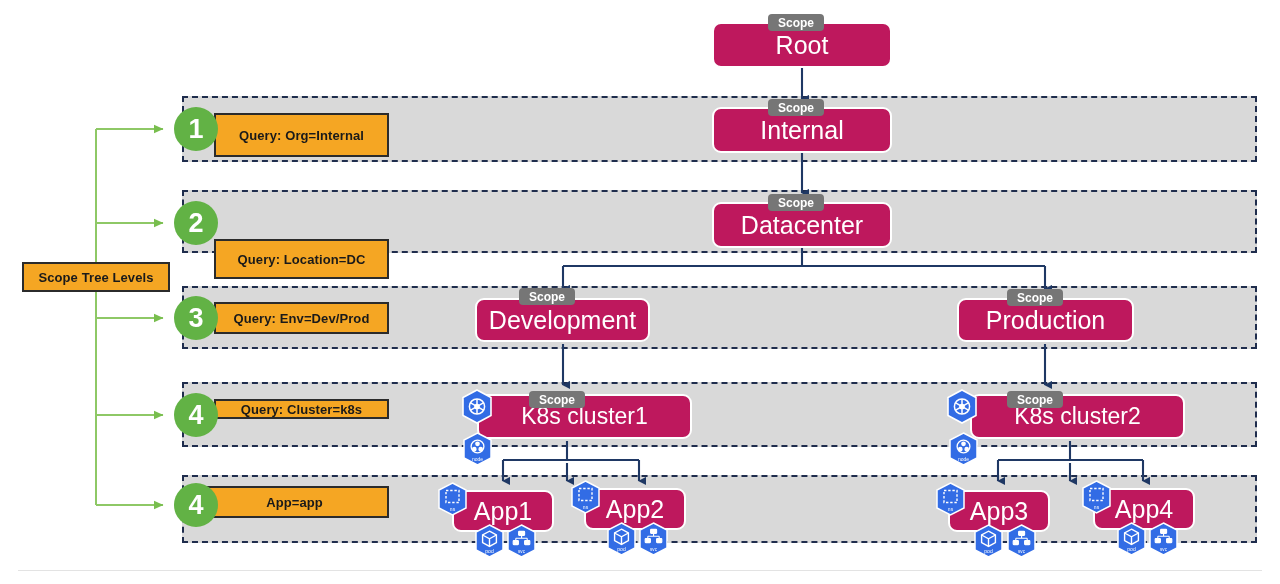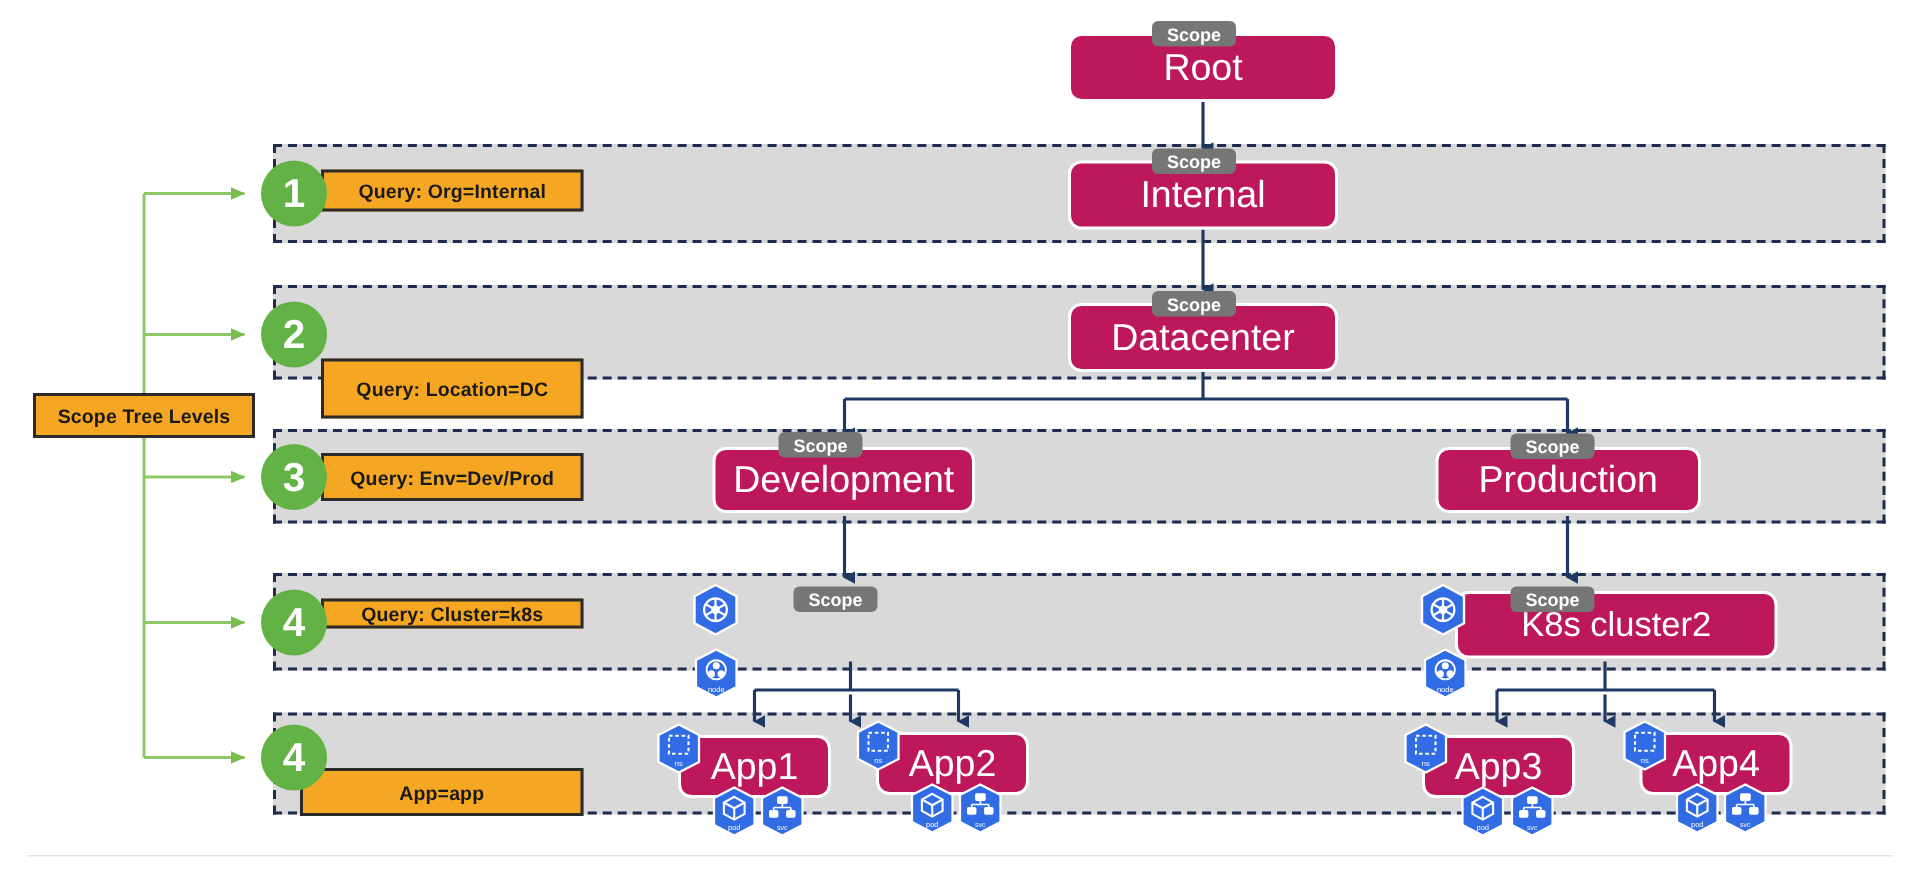--- a/index.html
+++ b/index.html
@@ -169,41 +169,42 @@
   <div class="ncircle" style="left:174px;top:296px;">
       <span>3</span>
     </div>
   <div class="ncircle" style="left:174px;top:393px;">
       <span>4</span>
     </div>
   <div class="ncircle" style="left:174px;top:483px;">
       <span>4</span>
     </div>
 
-  <div class="obox" style="left:214px;top:113px;width:175px;height:28px;">Query: Org=Internal</div>
+  <div class="obox" style="left:214px;top:113px;width:175px;height:44px;">Query: Org=Internal</div>
   <div class="obox" style="left:214px;top:207px;width:175px;height:40px;margin-top:32px;">Query: Location=DC</div>
   <div class="obox" style="left:214px;top:302px;width:175px;height:32px;">Query: Env=Dev/Prod</div>
   <div class="obox" style="left:214px;top:399px;width:175px;height:20px;">Query: Cluster=k8s</div>
-  <div class="obox" style="left:200px;top:512px;width:189px;height:32px;">App=app</div>
+  <div class="obox" style="left:200px;top:486px;width:189px;height:32px;">App=app</div>
 
   <div class="node big" style="left:712px;top:22px;width:180px;height:46px;">Root</div>
   <div class="scopetag" style="left:768px;top:14px;">Scope</div>
 
   <div class="node big" style="left:712px;top:107px;width:180px;height:46px;">Internal</div>
   <div class="scopetag" style="left:768px;top:99px;">Scope</div>
 
   <div class="node big" style="left:712px;top:202px;width:180px;height:46px;">Datacenter</div>
   <div class="scopetag" style="left:768px;top:194px;">Scope</div>
 
   <div class="node big" style="left:475px;top:298px;width:175px;height:44px;">Development</div>
   <div class="scopetag" style="left:519px;top:288px;">Scope</div>
 
   <div class="node big" style="left:957px;top:298px;width:177px;height:44px;">Production</div>
   <div class="scopetag" style="left:1007px;top:289px;">Scope</div>
 
+  <div class="node mid" style="left:477px;top:394px;width:215px;height:45px;">K8s cluster1</div>
   <div class="scopetag" style="left:529px;top:391px;">Scope</div>
 
   <div class="node mid" style="left:970px;top:394px;width:215px;height:45px;">K8s cluster2</div>
   <div class="scopetag" style="left:1007px;top:391px;">Scope</div>
 
   <div class="node app" style="left:452px;top:490px;width:102px;height:42px;">App1</div>
   <div class="node app" style="left:584px;top:488px;width:102px;height:42px;">App2</div>
   <div class="node app" style="left:948px;top:490px;width:102px;height:42px;">App3</div>
   <div class="node app" style="left:1093px;top:488px;width:102px;height:42px;">App4</div>
 

